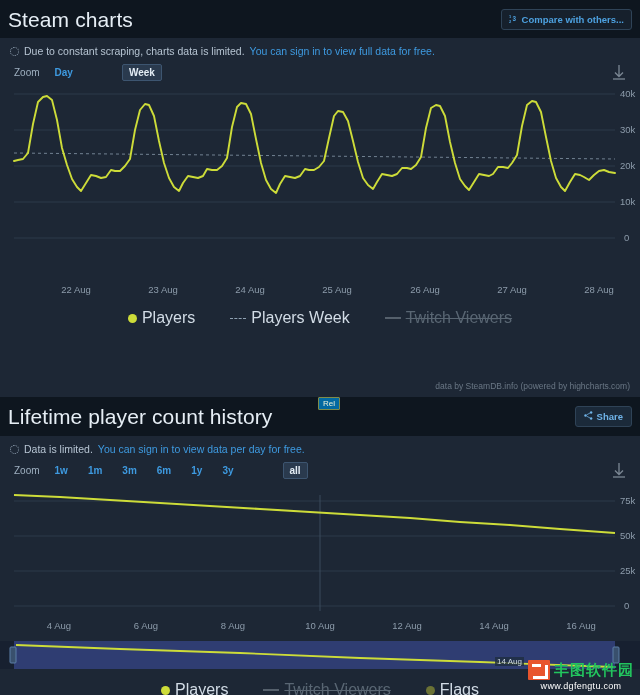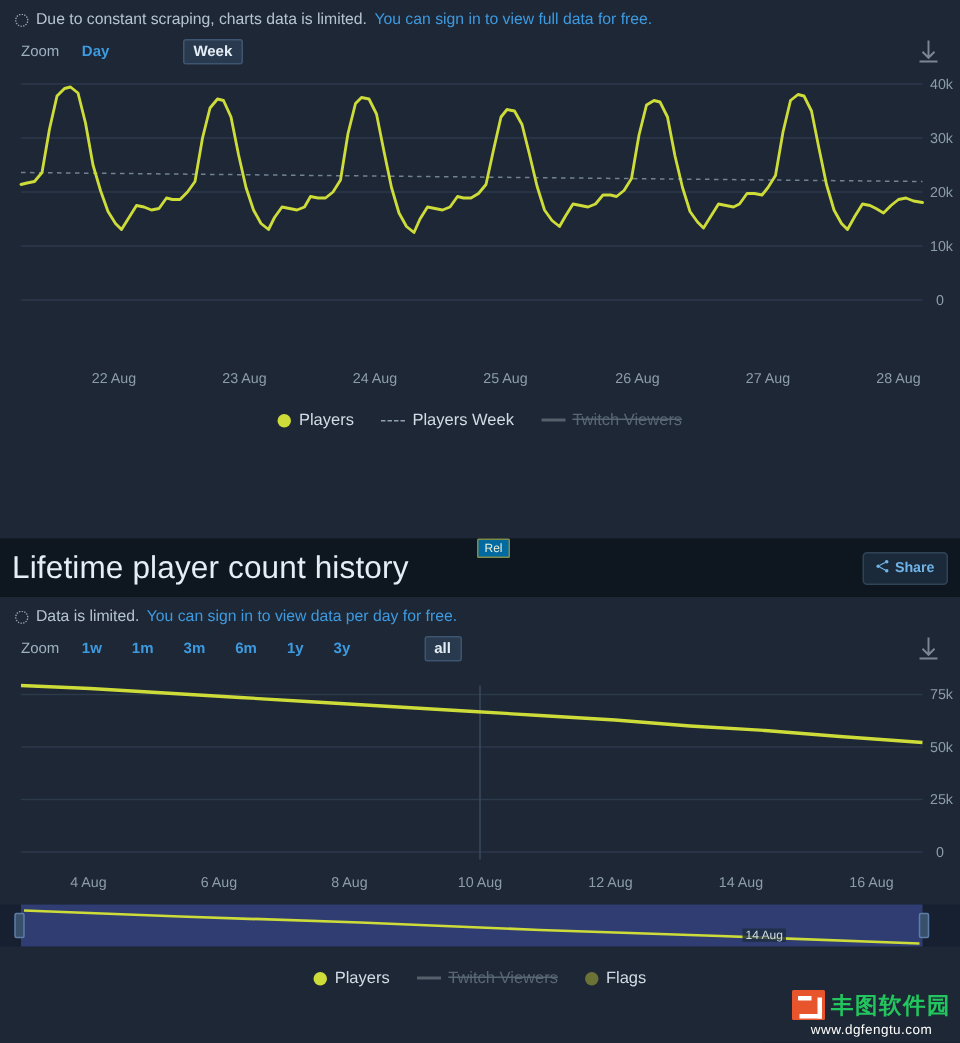--- a/index.html
+++ b/index.html
@@ -115,22 +115,22 @@
   }
 
   
   .plot { position: relative; }
   .plot svg { display: block; }
 
   .legend {
     display: flex;
     justify-content: center;
     align-items: center;
-    gap: 18px;
-    font-size: 11px;
+    gap: 35px;
+    font-size: 16px;
     color: #d2dce6;
     height: 22px;
   }
   .lg-item { display: flex; align-items: center; gap: 5px; cursor: pointer; }
   .lg-dot { width: 9px; height: 9px; border-radius: 50%; display: inline-block; }
   .lg-dash {
     width: 16px; height: 0;
     border-top: 1px dashed #8fa1b2;
     display: inline-block;
   }
@@ -181,20 +181,34 @@
   .wm-mark:before {
     content: ""; position: absolute; left: 4px; top: 4px;
     width: 9px; height: 3px; background: #fff;
   }
 </style>
 </head>
 <body>
 
 <div class="page">
 
+  <div class="section-head">
+    <div class="section-title">Steam charts</div>
+    <div class="head-spacer"></div>
+    <div class="btn-outline">
+      <span class="ic">
+        <svg width="9" height="9" viewBox="0 0 10 10">
+          <text x="0" y="4.4" fill="#4da1e0" font-size="4.4" font-family="Liberation Sans">1</text>
+          <text x="0" y="9.6" fill="#4da1e0" font-size="4.4" font-family="Liberation Sans">2</text>
+          <text x="4" y="8" fill="#4da1e0" font-size="7" font-family="Liberation Sans">3</text>
+        </svg>
+      </span>
+      <span>Compare with others...</span>
+    </div>
+  </div>
 
   <div class="panel" style="height:359px;">
     <div class="notice">
       <span class="spinner"></span>
       <span>Due to constant scraping, charts data is limited.</span>
       <a href="#">You can sign in to view full data for free.</a>
     </div>
 
     <div class="rangerow">
       <span class="range-label">Zoom</span>
@@ -265,20 +279,21 @@
       <div class="lg-item">
         <span class="lg-dash"></span>
         <span>Players Week</span>
       </div>
       <div class="lg-item">
         <span class="lg-line"></span>
         <span class="lg-off">Twitch Viewers</span>
       </div>
     </div>
 
+    <div class="credit" style="bottom:6px;">data by SteamDB.info (powered by highcharts.com)</div>
   </div>
 
   <div class="section-head" style="height:39px;">
     <div class="section-title">Lifetime player count history</div>
     <div class="head-spacer"></div>
     <div class="btn-share">
       <span class="ic">
         <svg width="9" height="9" viewBox="0 0 12 12">
           <circle cx="9.5" cy="2" r="1.6" fill="#6fb3e8"></circle>
           <circle cx="2" cy="6" r="1.6" fill="#6fb3e8"></circle>

